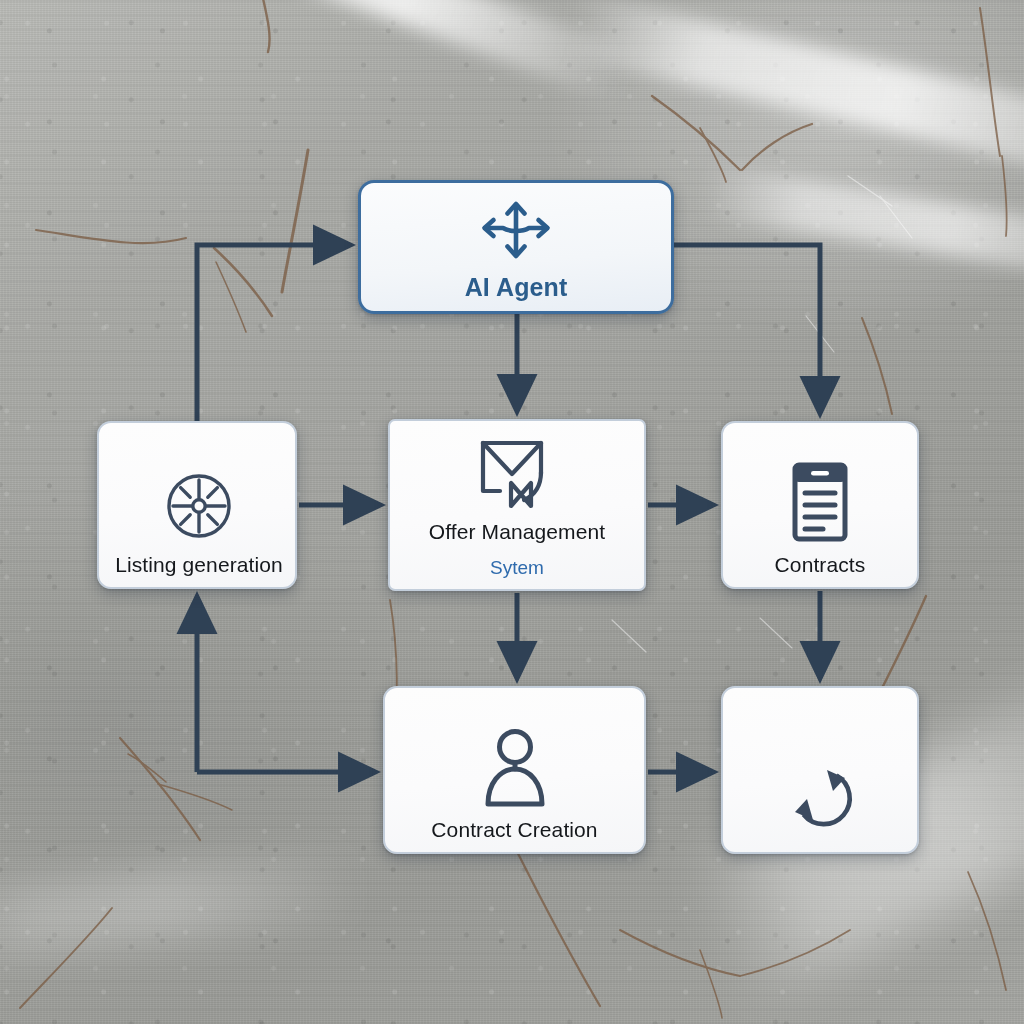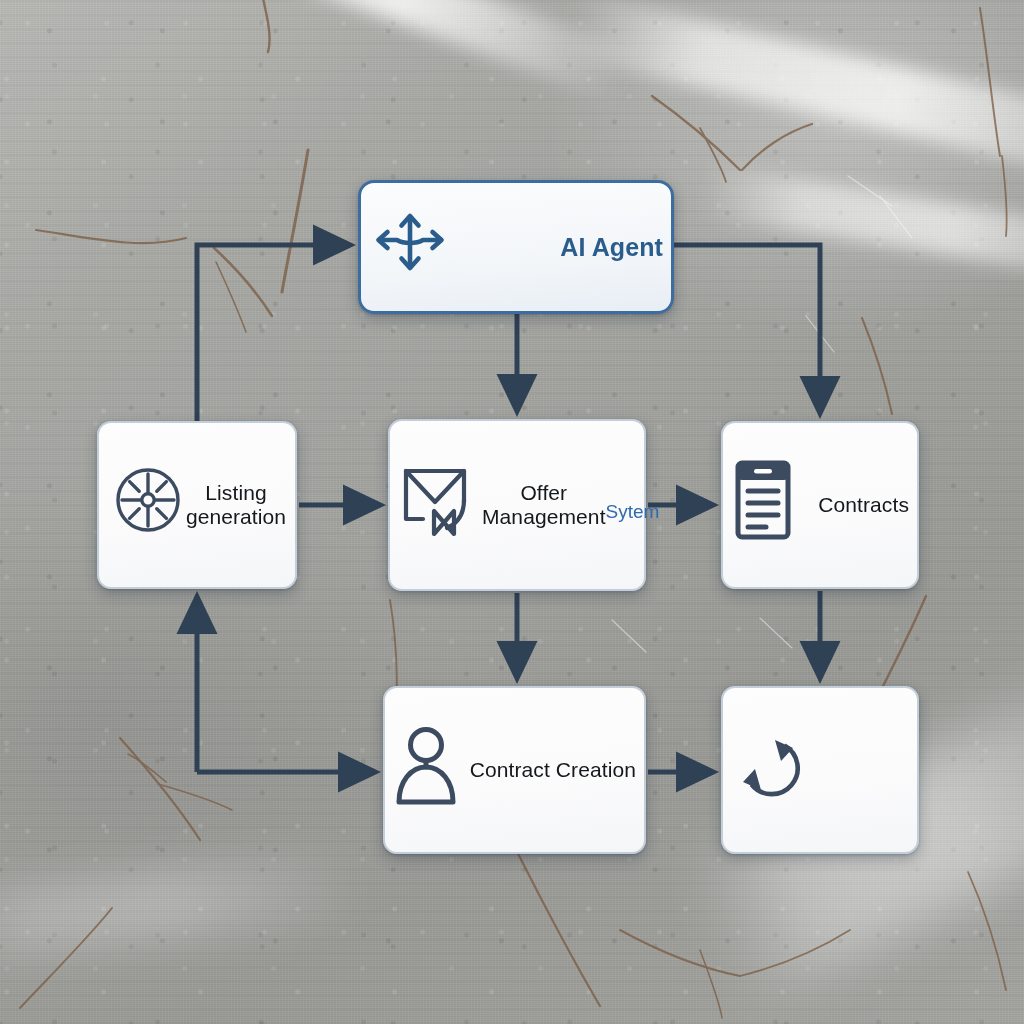--- a/index.html
+++ b/index.html
@@ -66,23 +66,23 @@
   #wires { position: absolute; inset: 0; }
 
   .node {
     position: absolute;
     box-sizing: border-box;
     background: linear-gradient(175deg, #fdfdfd 0%, #fbfbfc 55%, #f5f6f8 100%);
     border: 2px solid #c3cedb;
     border-radius: 14px;
     box-shadow: 0 5px 14px rgba(30,40,55,0.30), 0 1px 3px rgba(30,40,55,0.22);
     display: flex;
-    flex-direction: row;
+    flex-direction: column;
     align-items: center;
-    justify-content: space-between;
+    justify-content: flex-end;
     padding: 10px 8px;
   }
   .node.accent {
     border: 3px solid #3d6d9e;
     background: linear-gradient(175deg, #fbfcfd 0%, #f3f6f9 60%, #e8eef5 100%);
     border-radius: 16px;
   }
 
   .node .glyph {
     display: block;
@@ -107,21 +107,21 @@
     font-size: 19px;
     color: #2f6bad;
     text-align: center;
     margin-top: 15px;
     line-height: 1.1;
   }
 
   
   #node-ai-agent            { left:358px; top:180px; width:316px; height:134px; }
   #node-listing-generation  { left: 97px; top:421px; width:200px; height:168px;padding-left:12px; }
-  #node-offer-management    { left:388px; top:419px; width:258px; height:172px; }
+  #node-offer-management    { left:388px; top:419px; width:258px; height:172px;border-radius:7px; }
   #node-contracts           { left:721px; top:421px; width:198px; height:168px; }
   #node-contract-creation   { left:383px; top:686px; width:263px; height:168px; }
   #node-tenant-communication{ left:721px; top:686px; width:198px; height:168px; }
 </style>
 </head>
 <body>
 
 <div id="stage">
 
   <div class="bg-base"></div>

